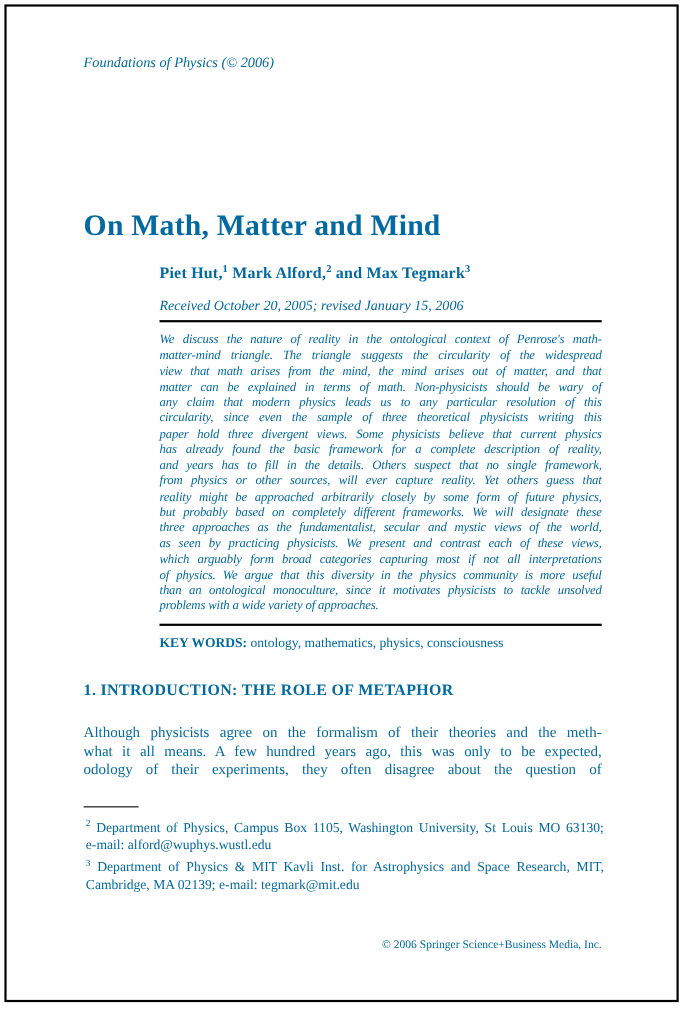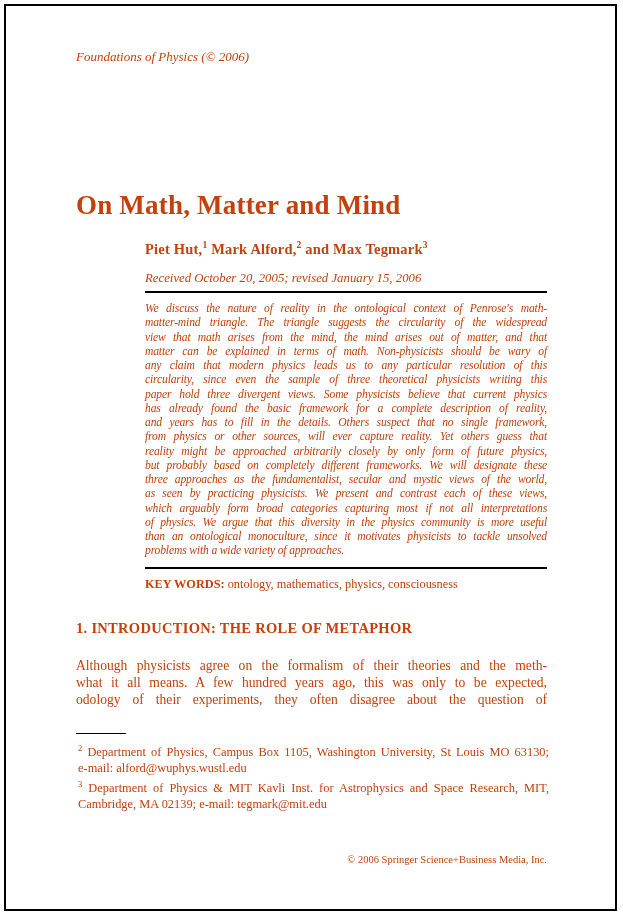--- a/index.html
+++ b/index.html
@@ -1,21 +1,21 @@
 <!DOCTYPE html>
 <html><head>
 <meta charset="utf-8">
 <style>
   html, body { margin: 0; padding: 0; background: #ffffff; }
   .page {
     position: relative;
     width: 623px;
     height: 920px;
     background: #ffffff;
-    color: #c2410c;
+    color: #0369a1;
     font-family: "Liberation Serif", "DejaVu Serif", serif;
     overflow: hidden;
   }
   .frame {
     position: absolute;
     left: 4px; top: 4px; right: 6px; bottom: 9px;
     border: 2.5px solid #000000;
     pointer-events: none;
   }
   .abs { position: absolute; }
@@ -100,21 +100,21 @@
       <div class="jline">We discuss the nature of reality in the ontological context of Penrose's math-</div>
       <div class="jline">matter-mind triangle. The triangle suggests the circularity of the widespread</div>
       <div class="jline">view that math arises from the mind, the mind arises out of matter, and that</div>
       <div class="jline">matter can be explained in terms of math. Non-physicists should be wary of</div>
       <div class="jline">any claim that modern physics leads us to any particular resolution of this</div>
       <div class="jline">circularity, since even the sample of three theoretical physicists writing this</div>
       <div class="jline">paper hold three divergent views. Some physicists believe that current physics</div>
       <div class="jline">has already found the basic framework for a complete description of reality,</div>
       <div class="jline">and years has to fill in the details. Others suspect that no single framework,</div>
       <div class="jline">from physics or other sources, will ever capture reality. Yet others guess that</div>
-      <div class="jline">reality might be approached arbitrarily closely by only form of future physics,</div>
+      <div class="jline">reality might be approached arbitrarily closely by some form of future physics,</div>
       <div class="jline">but probably based on completely different frameworks. We will designate these</div>
       <div class="jline">three approaches as the fundamentalist, secular and mystic views of the world,</div>
       <div class="jline">as seen by practicing physicists. We present and contrast each of these views,</div>
       <div class="jline">which arguably form broad categories capturing most if not all interpretations</div>
       <div class="jline">of physics. We argue that this diversity in the physics community is more useful</div>
       <div class="jline">than an ontological monoculture, since it motivates physicists to tackle unsolved</div>
       <div class="jline last">problems with a wide variety of approaches.</div>
     </div>
 
   <div class="abs rule rule-bottom"></div>

